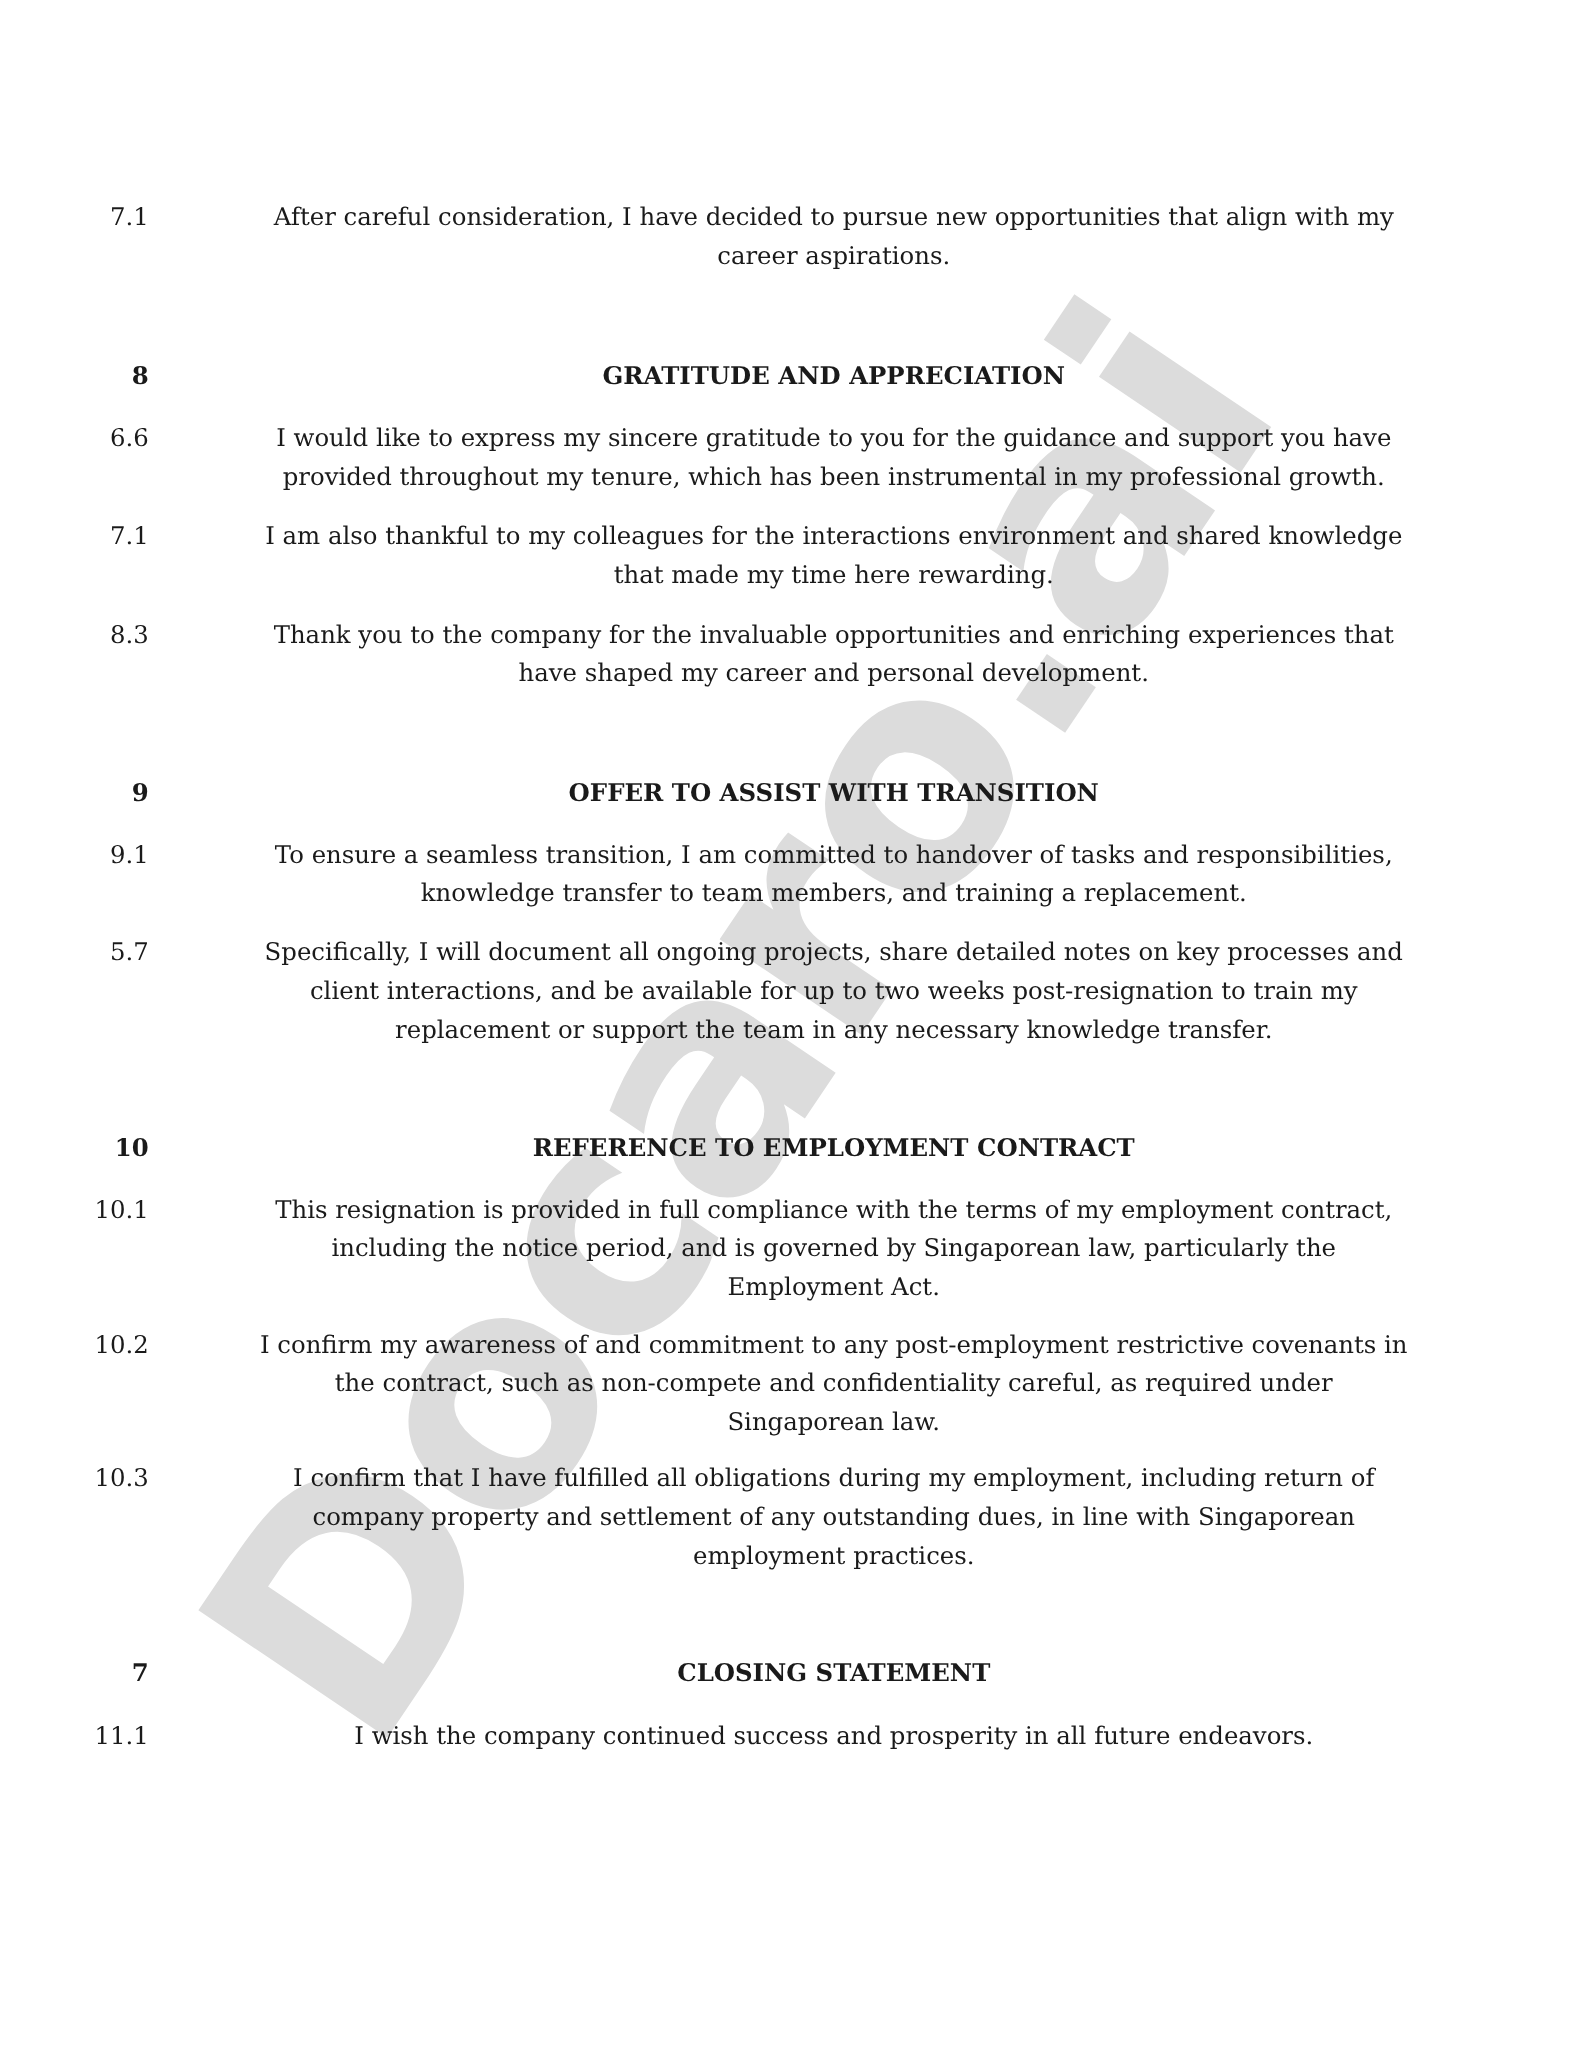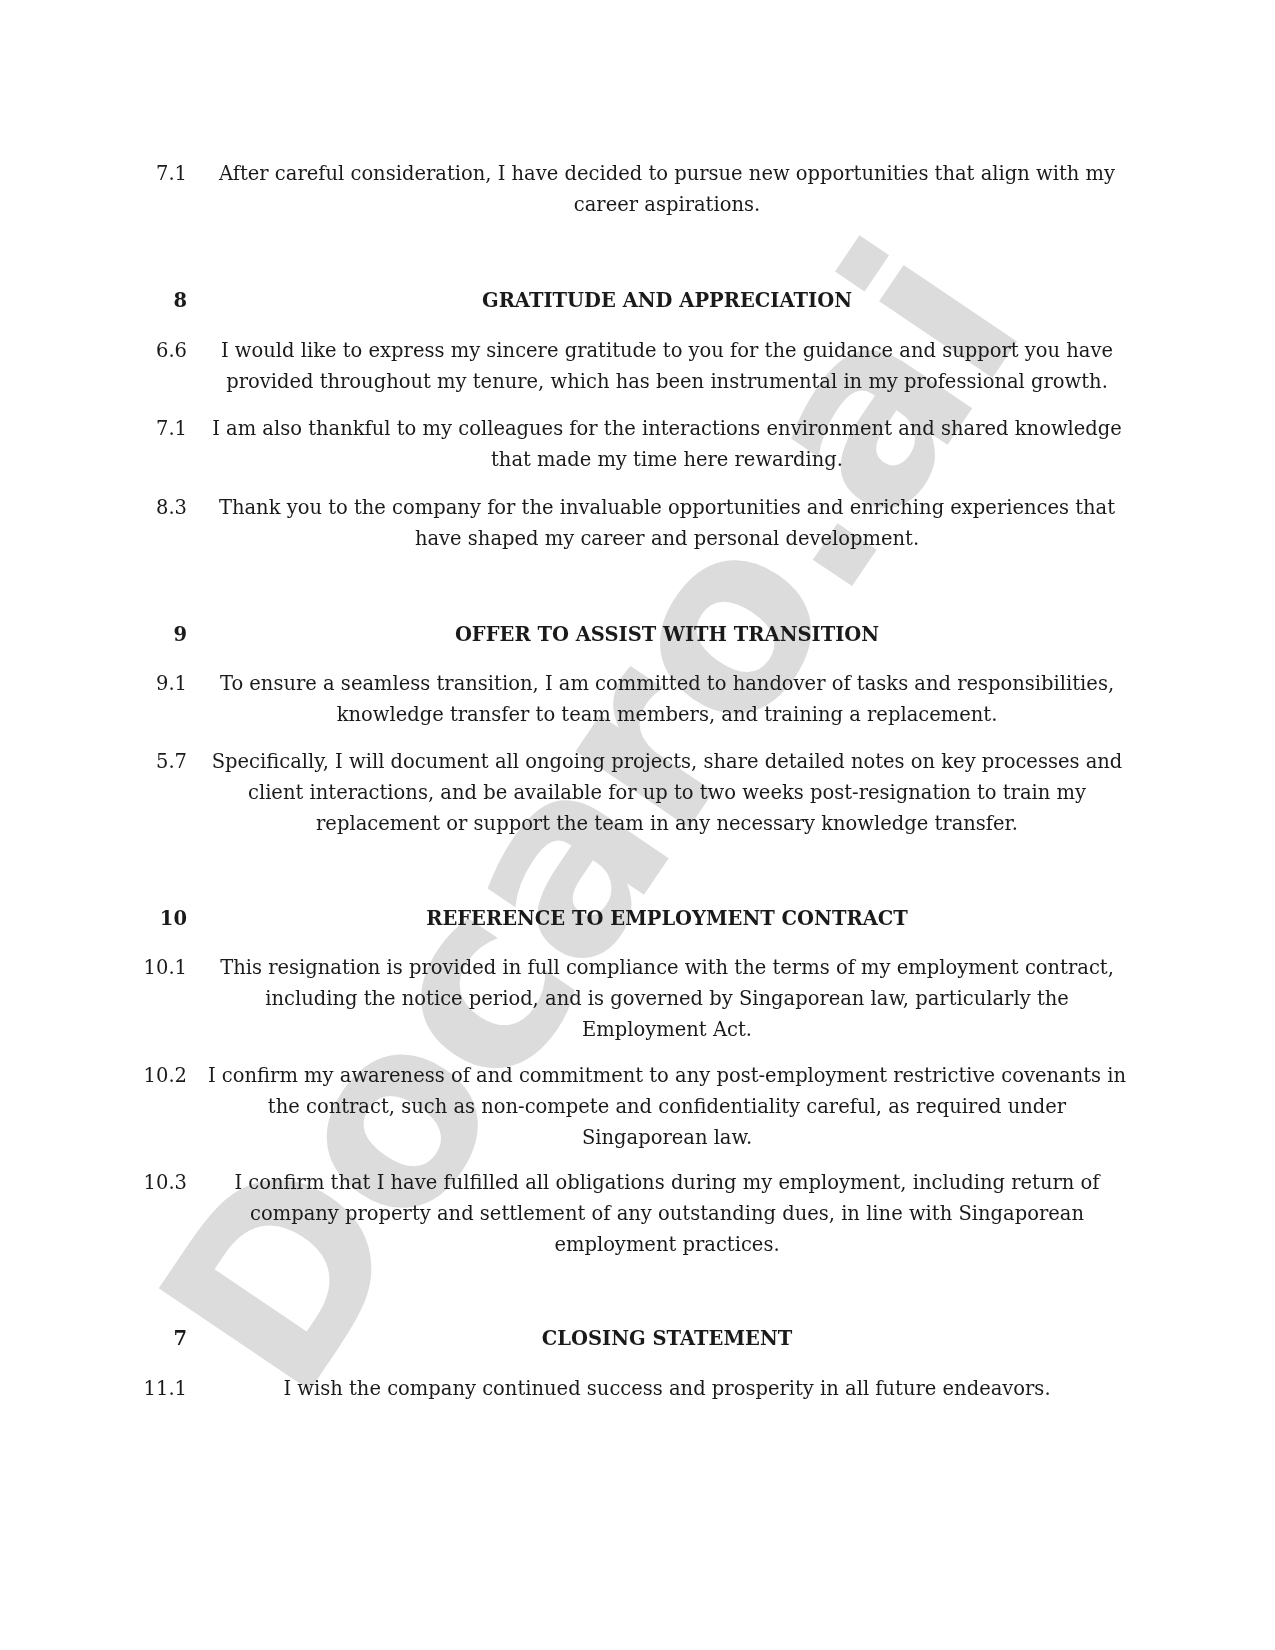--- a/index.html
+++ b/index.html
@@ -18,21 +18,21 @@
       font-size: 250px;
       color: #dcdcdc;
       white-space: nowrap;
       letter-spacing: -4px;
       z-index: 0;
       user-select: none;
     }
     .content { position: absolute; left: 0; top: 0; width: 1275px; z-index: 1; }
     .row { position: absolute; left: 0; width: 1275px; }
     .num {
-      position: absolute; right: 1088px; text-align: right;
+      position: absolute; right: 1156px; text-align: right;
       font-size: 19.5px; line-height: 31px; white-space: nowrap;
     }
     .txt {
       position: absolute; left: 207px; width: 920px;
       font-size: 19.5px; line-height: 31px; text-align: center;
     }
     .heading .num, .heading .txt { font-weight: bold; }
   </style>
 </head>
 <body>

